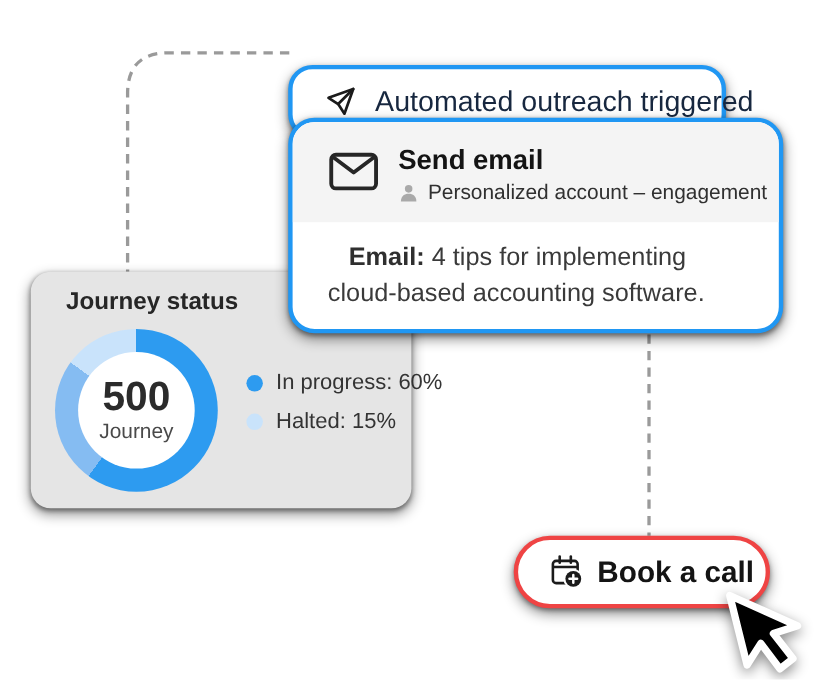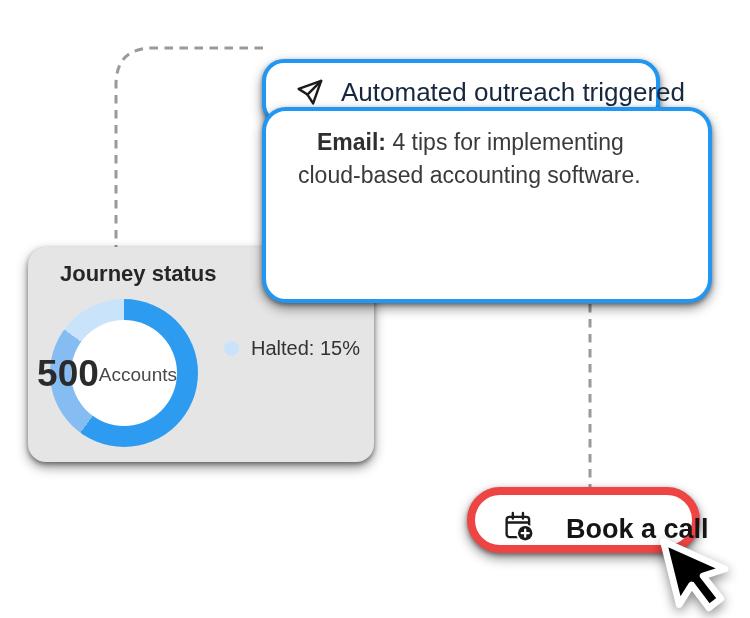--- a/index.html
+++ b/index.html
@@ -33,32 +33,32 @@
   .email-body b{color:#2F2F2F;margin-left:19px;}
   
   .journey-card{
     position:absolute;left:28px;top:247px;width:346px;height:215px;box-sizing:border-box;
     background:#e5e5e5;border-radius:18px;z-index:1;
   }
   .journey-title{position:absolute;left:32px;top:14px;font-size:22px;font-weight:700;color:#262626;}
   .donut{position:absolute;left:22px;top:52px;width:148px;height:148px;border-radius:50%;
     background:conic-gradient(#2D9BF0 0 60%, #85BCF2 60% 85%, #C9E3FB 85% 100%);}
   .donut-hole{position:absolute;inset:21px;background:#fff;border-radius:50%;
-    display:flex;flex-direction:row;align-items:center;justify-content:flex-end;}
+    display:flex;flex-direction:column;align-items:center;justify-content:center;}
   .donut-value{font-size:37px;font-weight:800;color:#2B2B2B;line-height:1;}
   .donut-label{font-size:19px;color:#4A4A4A;margin-top:3px;}
   .legend{position:absolute;left:196px;top:90px;display:flex;flex-direction:column;gap:12px;}
   .legend-row{display:flex;align-items:center;gap:12px;}
   .legend-dot{width:15px;height:15px;border-radius:50%;flex:none;}
   .legend-label{font-size:20px;color:#333333;white-space:nowrap;}
   
   .book-pill{
     position:absolute;left:467px;top:487px;width:233px;height:66px;box-sizing:border-box;
-    background:#fff;border:8px solid #ef4444;border-radius:35px;
-    display:flex;align-items:flex-end;gap:29px;padding:0 18px 0 26px;z-index:2;cursor:pointer;
+    background:#fff;border:4px solid #ef4444;border-radius:35px;
+    display:flex;align-items:center;gap:10px;padding:0 18px 0 26px;z-index:2;cursor:pointer;
   }
   .book-pill .label{font-size:27px;font-weight:700;color:#141414;white-space:nowrap;}
   
   .cursor{position:absolute;left:651px;top:527px;z-index:5;
     filter:drop-shadow(0 4px 6px rgba(0,0,0,0.45));}
   .icon{flex:none;display:block;}
 </style>
 </head>
 <body>
 
@@ -71,34 +71,54 @@
 
   <div class="trigger-pill shadowed">
     <svg class="icon" width="31" height="31" viewBox="0 0 24 24" fill="none" stroke="#1B1B1B" stroke-width="1.9" stroke-linejoin="round" stroke-linecap="round">
       <path d="M21 3 L3.6 9.2 L10.4 13.6 L14.8 20.4 Z"></path>
       <path d="M21 3 L10.4 13.6"></path>
     </svg>
     <span class="label">Automated outreach triggered</span>
   </div>
 
   <div class="email-card shadowed">
+    <div class="email-head">
+      <svg class="icon" width="47" height="40" viewBox="0 0 24 20" fill="none" stroke="#262626" stroke-width="1.8" stroke-linejoin="round" stroke-linecap="round" style="margin-top:4px;">
+        <rect x="1.6" y="2.2" width="20.8" height="15.6" rx="2.2"></rect>
+        <path d="M2.4 3.2 L12 10.4 L21.6 3.2"></path>
+      </svg>
+      <div>
+        <div class="email-title">Send email</div>
+        <div class="email-sub">
+          <svg class="icon" width="19" height="19" viewBox="0 0 20 20" fill="#A9A9A9">
+            <circle cx="10" cy="6" r="3.6"></circle>
+            <path d="M2.6 18 C2.6 12.8 6 10.6 10 10.6 C14 10.6 17.4 12.8 17.4 18 Z"></path>
+          </svg>
+          <span class="sub-label">Personalized account – engagement</span>
+        </div>
+      </div>
+    </div>
     <div class="email-body">
       <b>Email:</b><span> 4 tips for implementing cloud-based accounting software.</span>
     </div>
   </div>
 
   <div class="journey-card shadowed">
     <div class="journey-title">Journey status</div>
     <div class="donut" style="background: conic-gradient(rgb(45, 155, 240) 0%, rgb(45, 155, 240) 60%, rgb(133, 188, 242) 60%, rgb(133, 188, 242) 85%, rgb(201, 227, 251) 85%, rgb(201, 227, 251) 100%);">
       <div class="donut-hole">
         <div class="donut-value">500</div>
-        <div class="donut-label">Accounts</div>
+        <div class="donut-label">Journey</div>
       </div>
     </div>
     <div class="legend">
+      <div class="legend-row">
+        <span class="legend-dot" style="background: rgb(45, 155, 240);"></span>
+        <span class="legend-label">In progress: 60%</span>
+      </div>
       <div class="legend-row">
         <span class="legend-dot" style="background: rgb(201, 227, 251);"></span>
         <span class="legend-label">Halted: 15%</span>
       </div>
     </div>
   </div>
 
   <div class="book-pill shadowed">
     <svg class="icon" width="36" height="36" viewBox="0 0 32 32">
       <g fill="none" stroke="#1B1B1B" stroke-width="2.1" stroke-linecap="round" stroke-linejoin="round">

